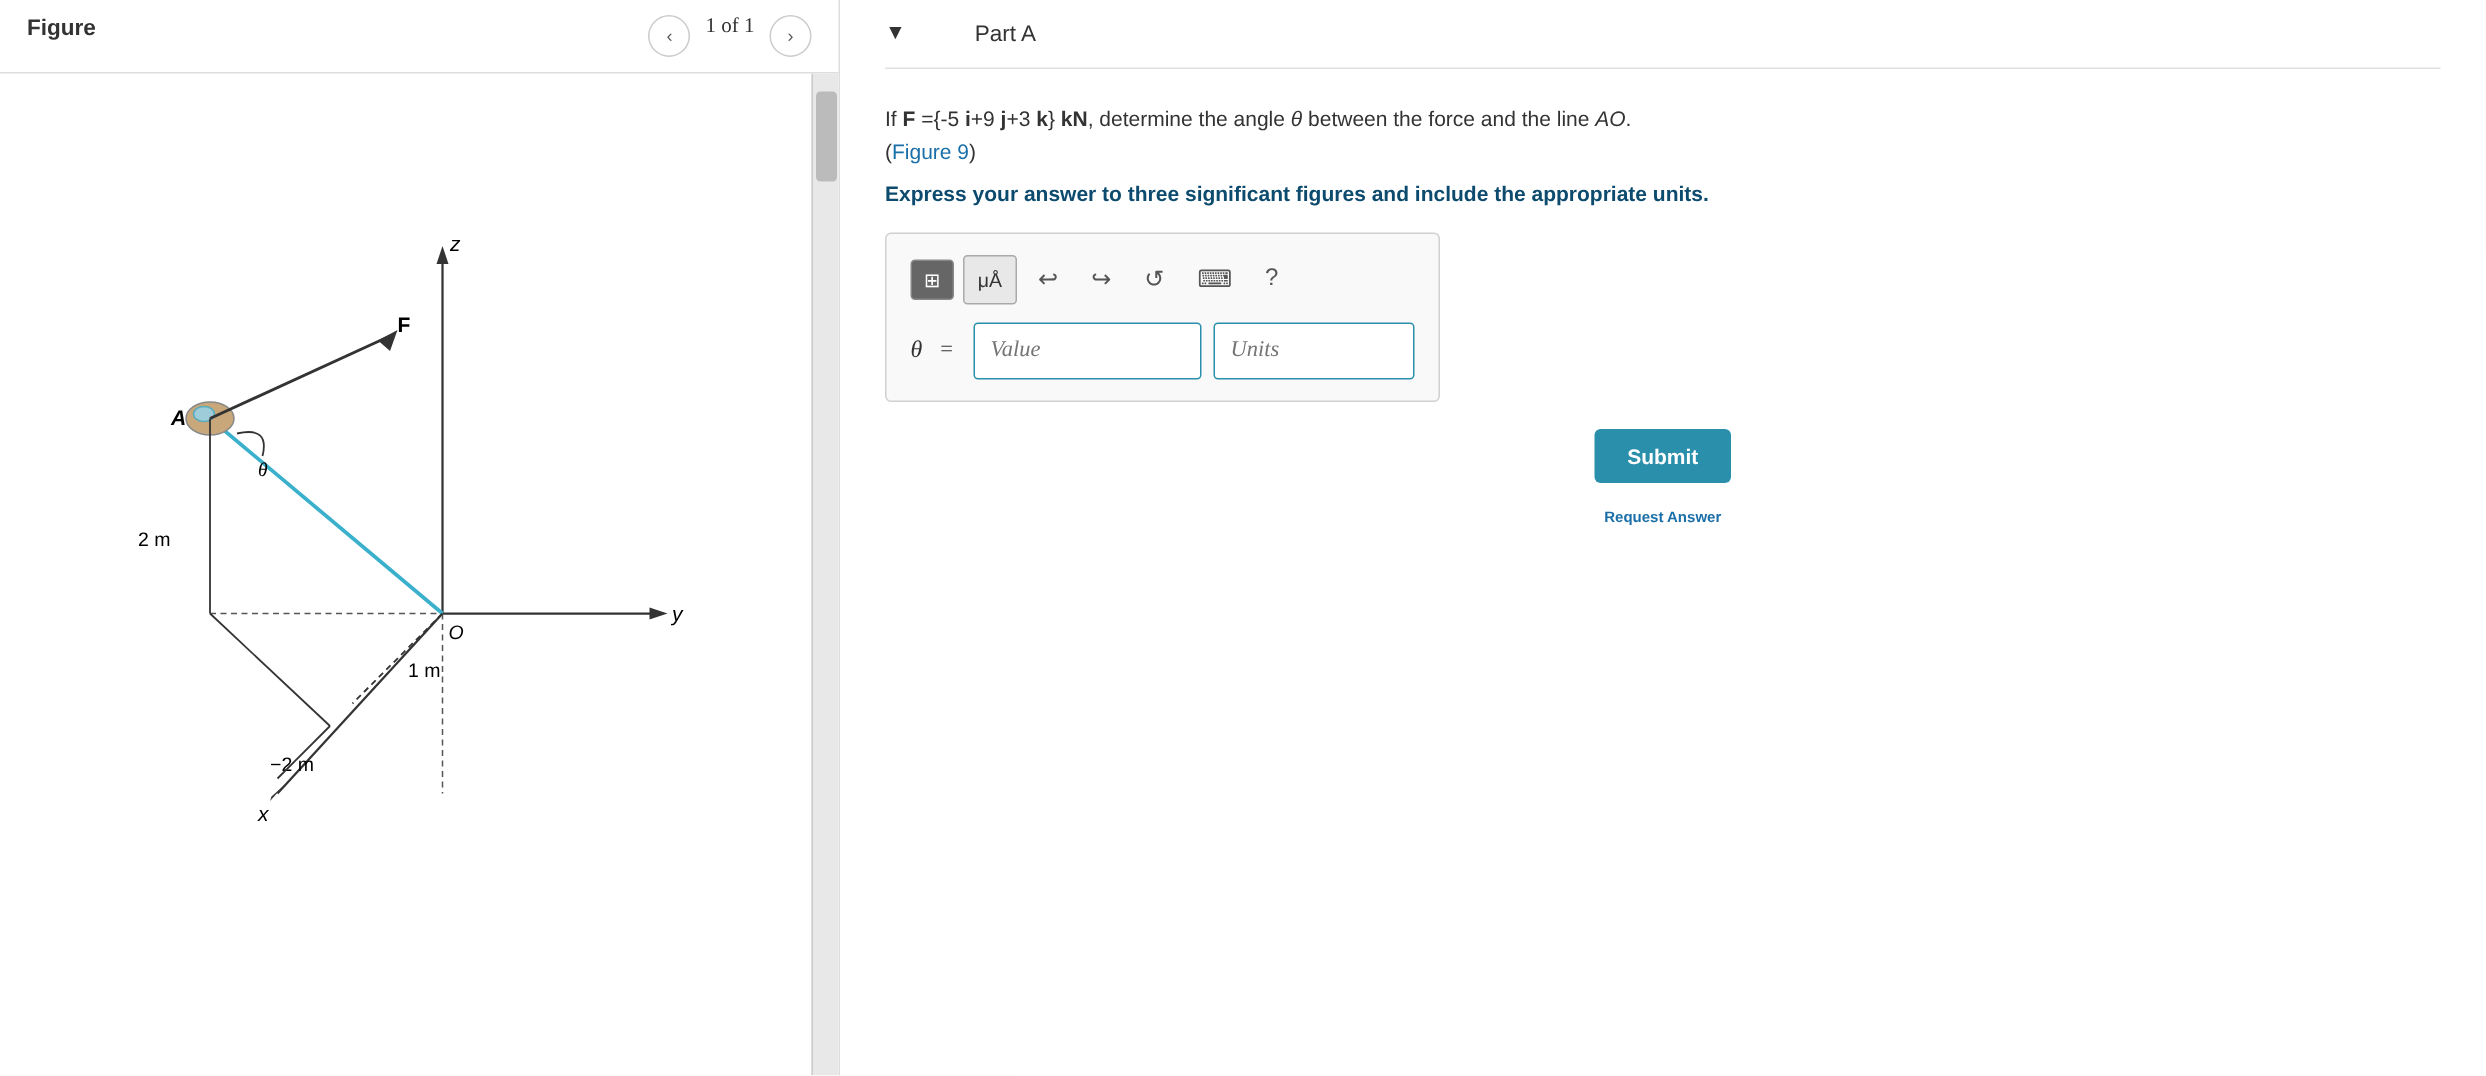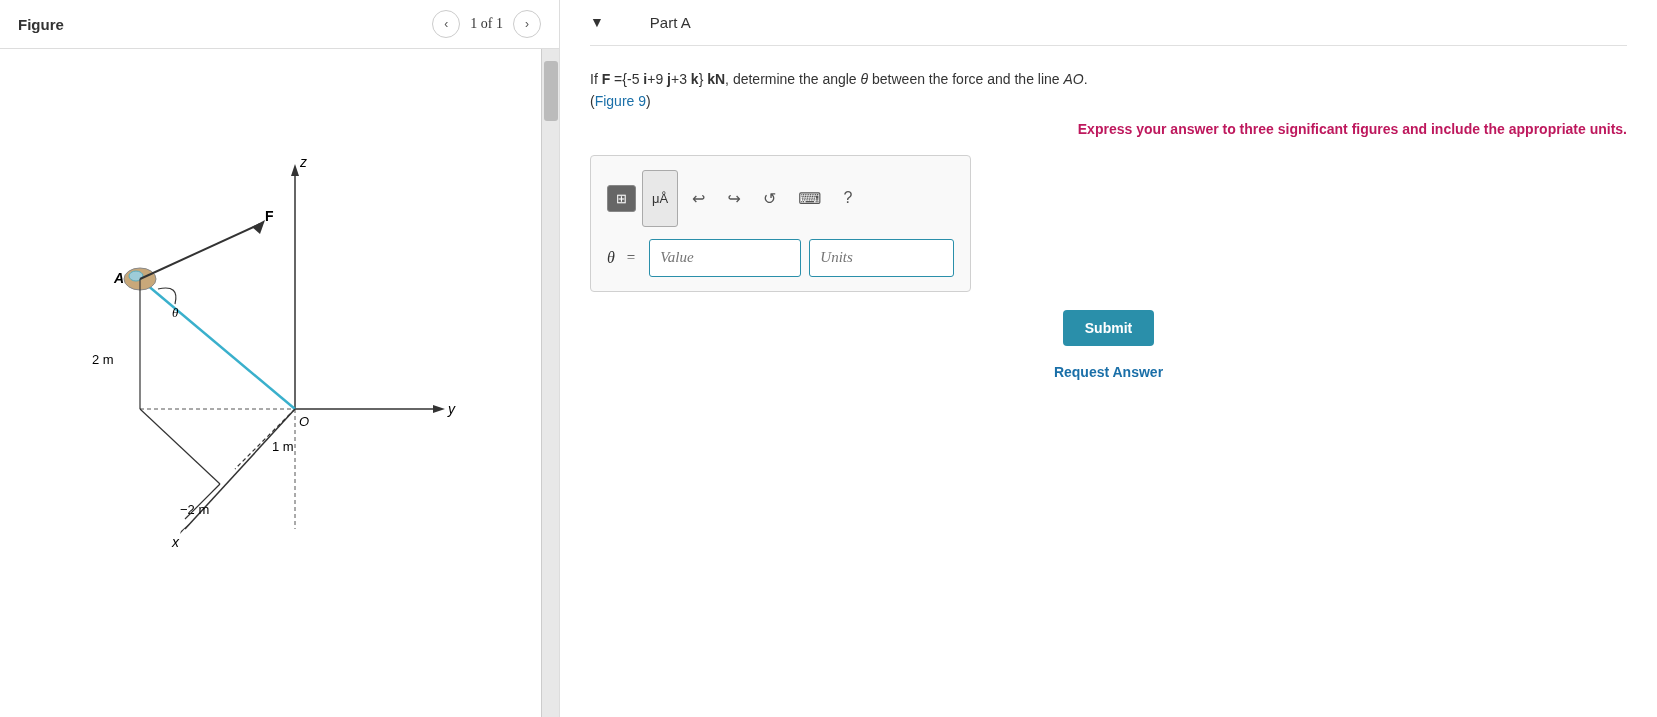--- a/index.html
+++ b/index.html
@@ -19,21 +19,21 @@
     .left-panel {
       width: 560px;
       background: #fff;
       border-right: 1px solid #ddd;
       display: flex;
       flex-direction: column;
       padding: 0;
     }
     .figure-header {
       display: flex;
-      align-items: center;
+      align-items: flex-start;
       padding: 10px 18px;
       border-bottom: 1px solid #ddd;
       gap: 10px;
     }
     .figure-title {
       font-family: Arial, sans-serif;
       font-weight: bold;
       font-size: 15px;
       flex: 1;
     }
@@ -120,22 +120,21 @@
       color: #1a6fa8;
       text-decoration: none;
       font-family: Arial, sans-serif;
       font-size: 14px;
     }
     .instruction-text {
       font-family: Arial, sans-serif;
       font-size: 14px;
       font-weight: bold;
       margin-bottom: 18px;
-      color: #be185d;
-      text-align: right;
+      color: #0c4a6e;
     }
     
     .answer-container {
       background: #f9f9f9;
       border: 1px solid #d0d0d0;
       border-radius: 4px;
       padding: 14px 16px;
       display: inline-block;
       margin-bottom: 18px;
     }
@@ -152,21 +151,21 @@
       color: #fff;
       border-radius: 3px;
       cursor: pointer;
       font-size: 13px;
       font-family: Arial, sans-serif;
       display: flex;
       align-items: center;
       gap: 3px;
     }
     .toolbar-btn-light {
-      padding: 20px 9px;
+      padding: 8px 9px;
       border: 1px solid #aaa;
       background: #e8e8e8;
       color: #333;
       border-radius: 3px;
       cursor: pointer;
       font-size: 13px;
       font-family: Arial, sans-serif;
     }
     .toolbar-icon-btn {
       padding: 5px 8px;
@@ -197,21 +196,21 @@
       border-radius: 3px;
       padding: 0 10px;
       font-size: 15px;
       font-style: italic;
       color: #aaa;
       background: #fff;
       outline: none;
       font-family: Georgia, serif;
     }
     .units-input {
-      width: 145px;
+      width: 134px;
       height: 38px;
       border: 1.5px solid #2a8faa;
       border-radius: 3px;
       padding: 0 10px;
       font-size: 15px;
       font-style: italic;
       color: #aaa;
       background: #fff;
       outline: none;
       font-family: Georgia, serif;
@@ -232,21 +231,21 @@
       padding: 10px 22px;
       font-size: 14px;
       font-family: Arial, sans-serif;
       font-weight: bold;
       cursor: pointer;
     }
     .request-link {
       color: #1a6fa8;
       text-decoration: none;
       font-family: Arial, sans-serif;
-      font-size: 14px;
+      font-size: 10px;
       font-weight: bold;
     }
     .feedback-link {
       color: #1a6fa8;
       text-decoration: none;
       font-family: Arial, sans-serif;
       font-size: 14px;
       display: block;
       margin-top: 10px;
     }

